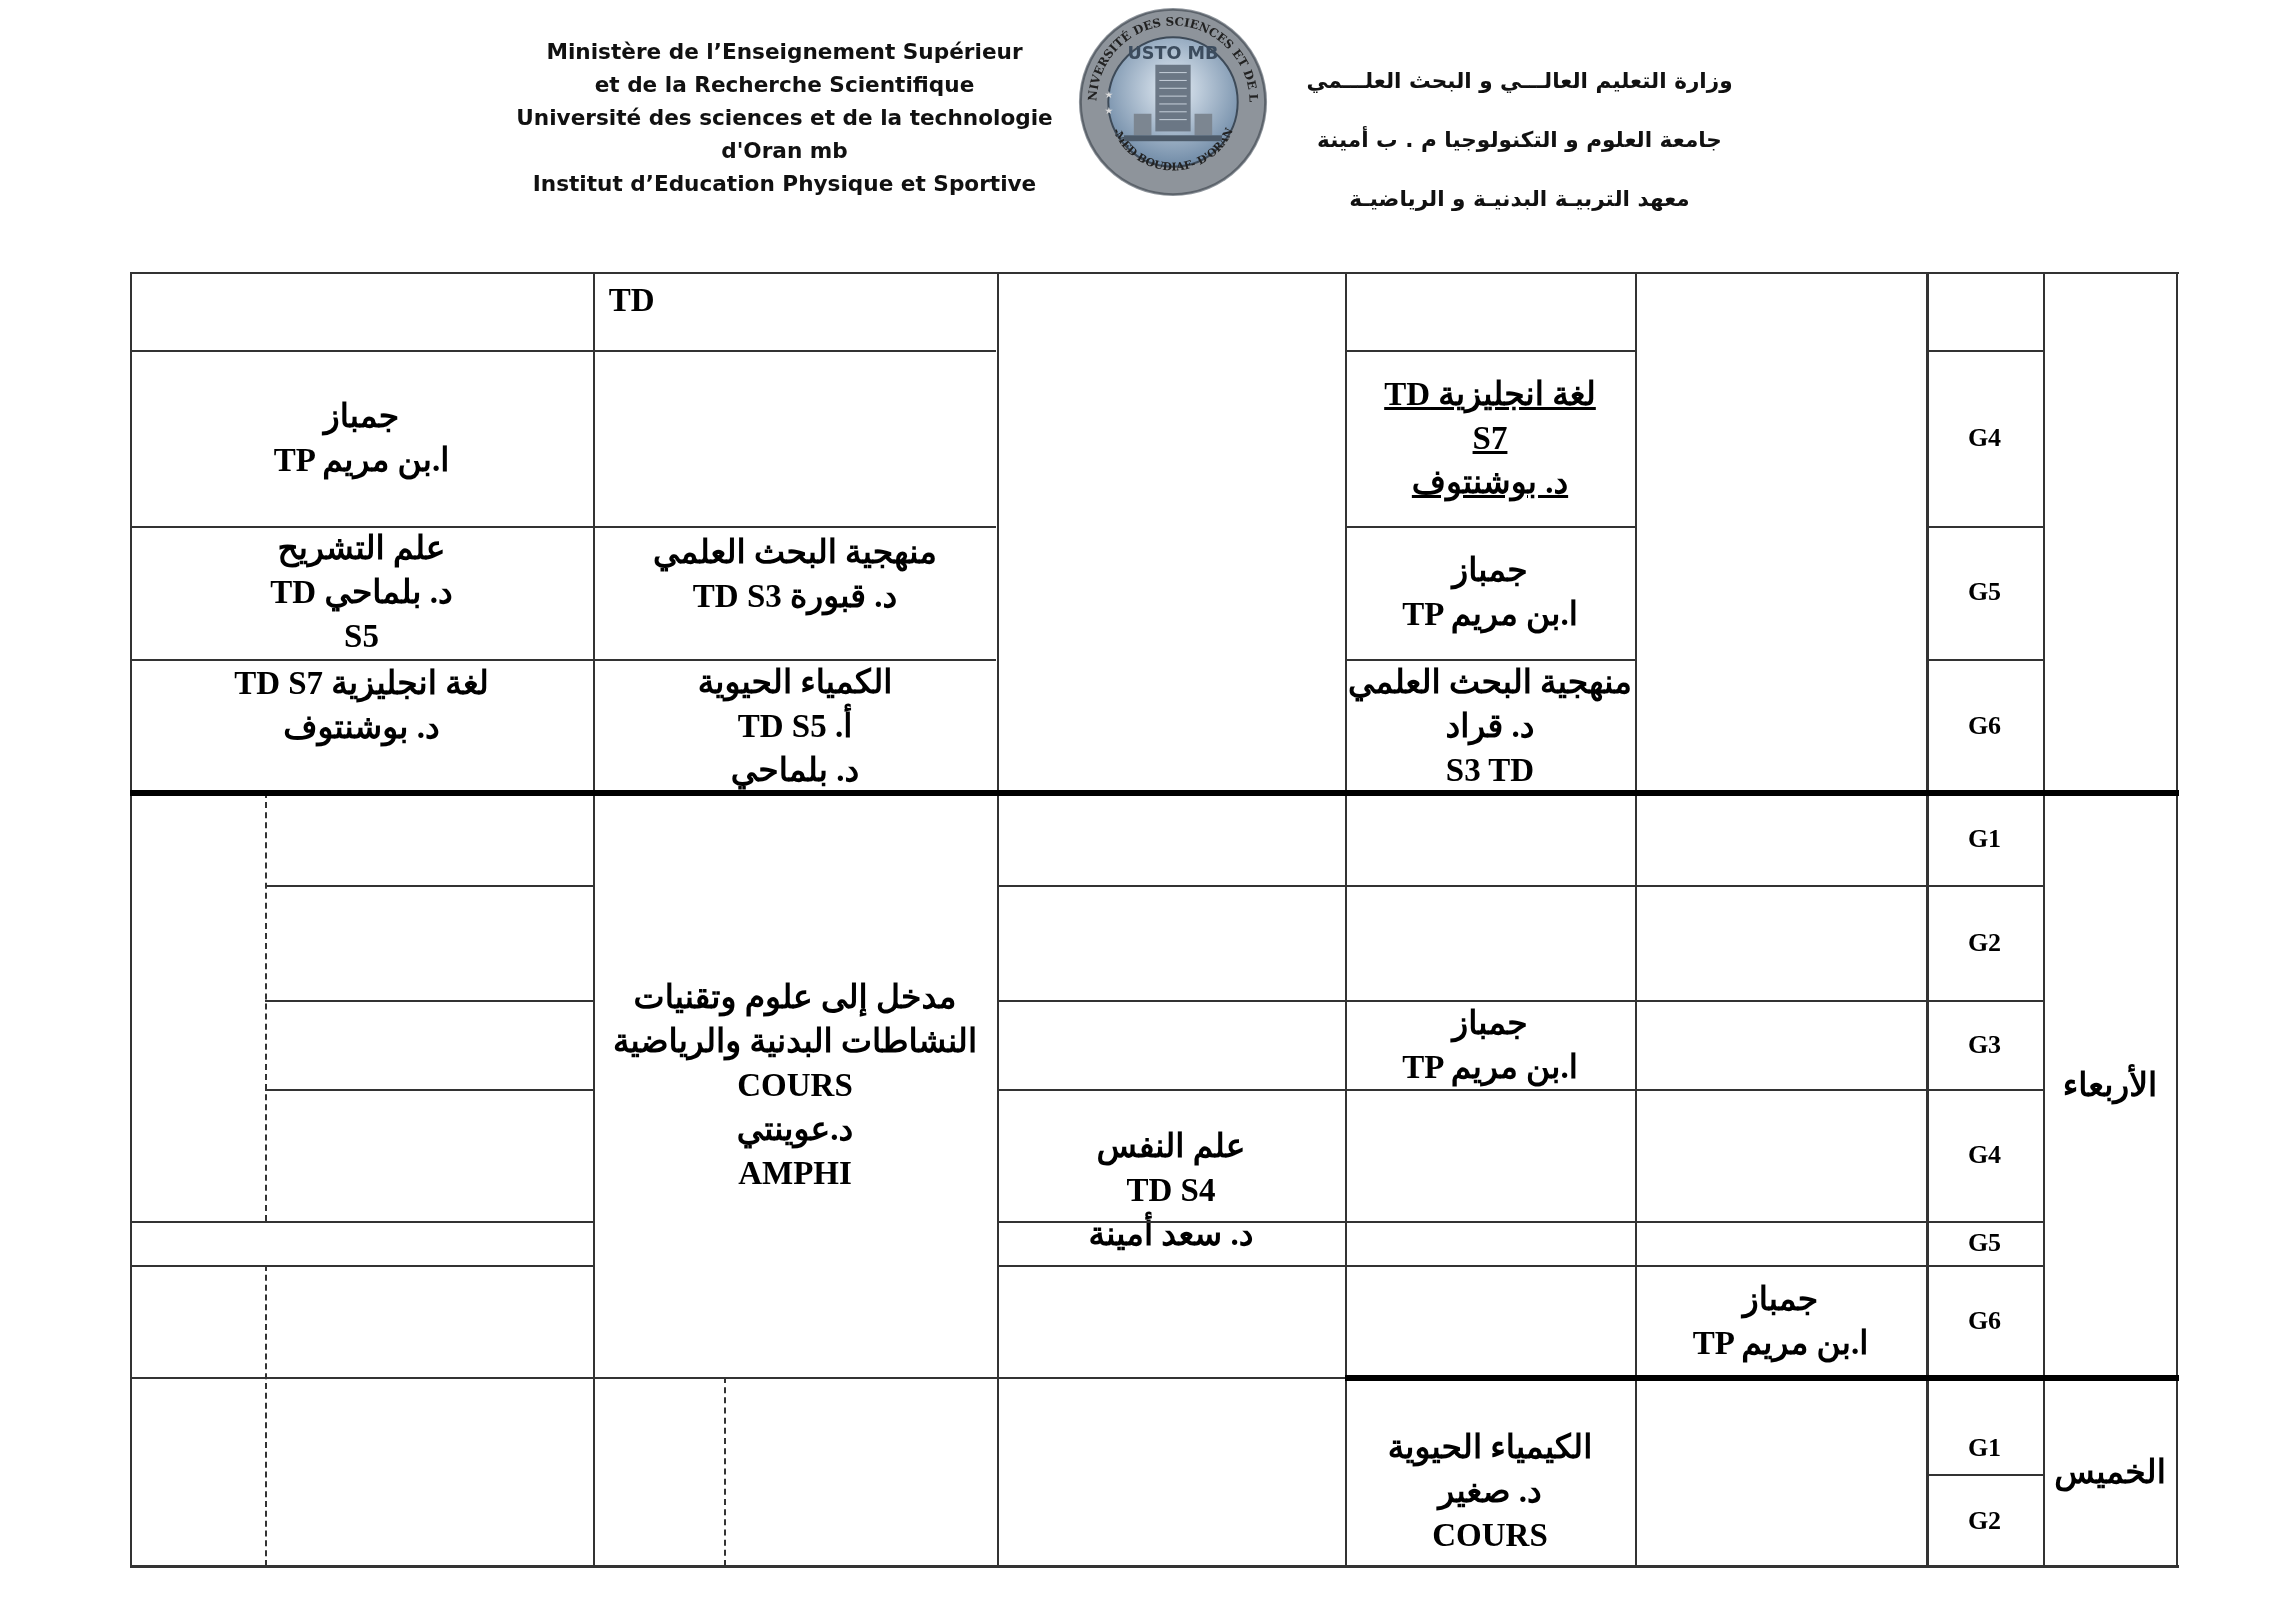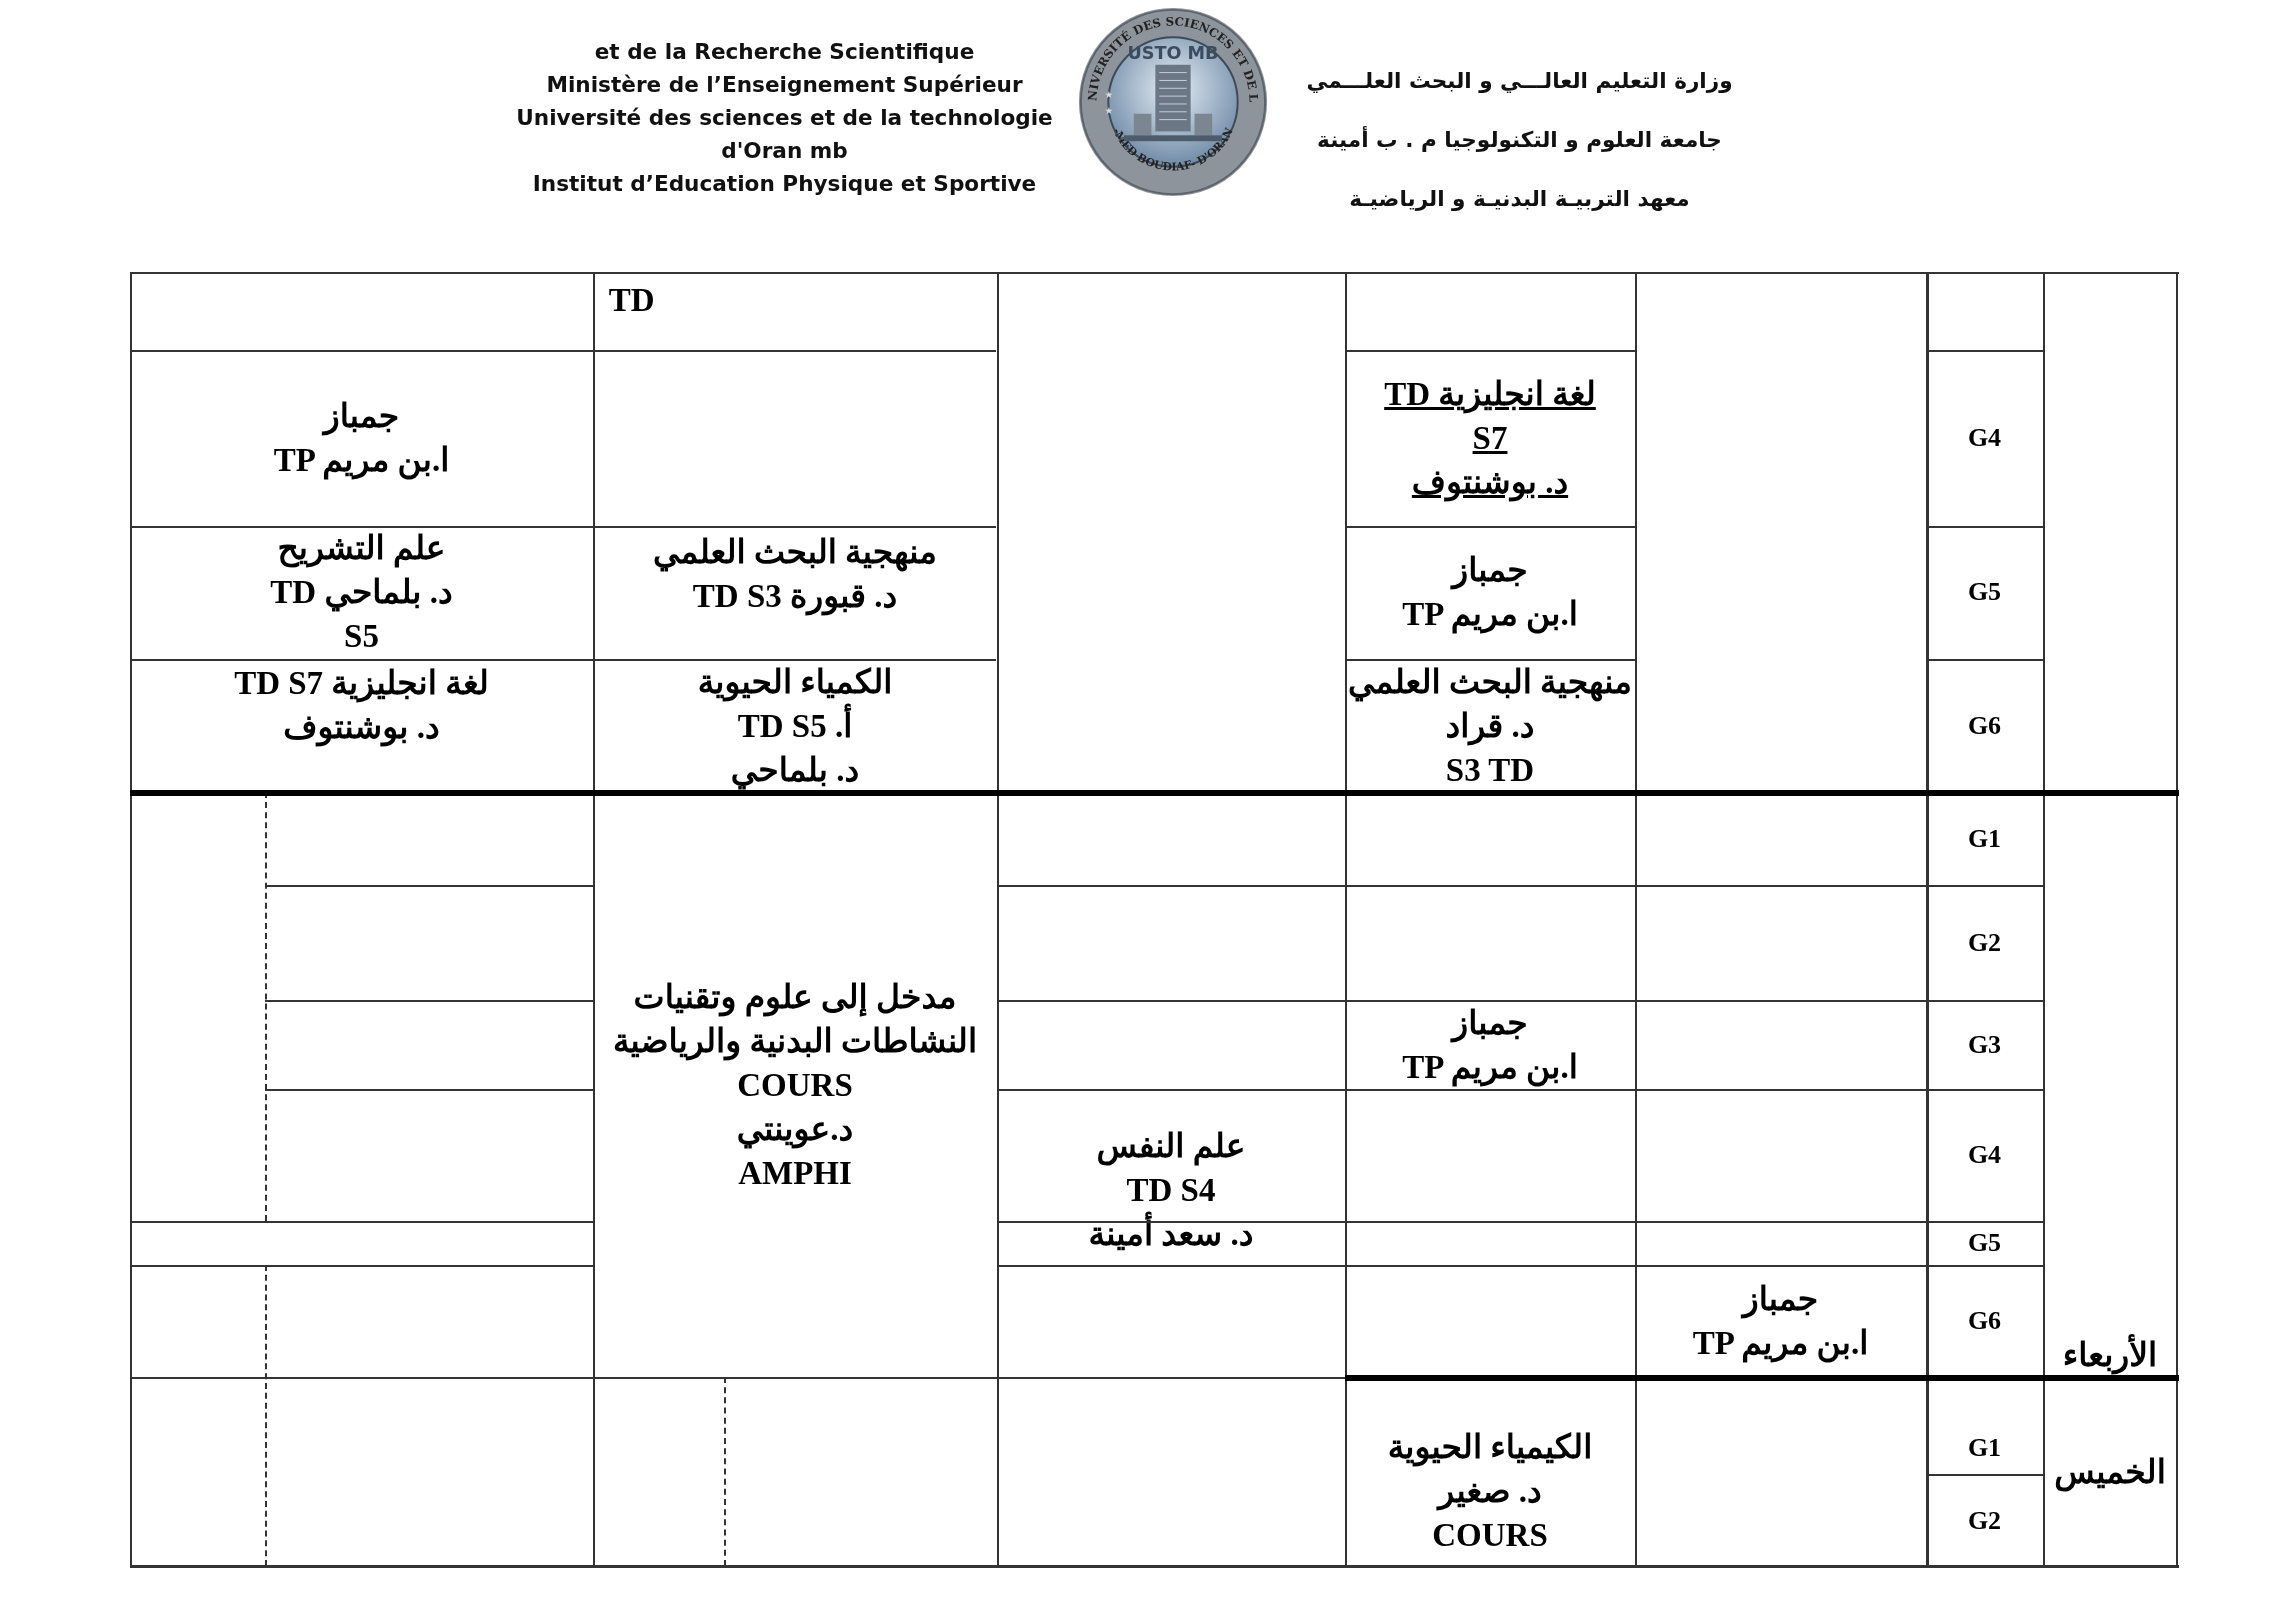--- a/index.html
+++ b/index.html
@@ -17,22 +17,22 @@
   .grp { font-size: 26px; }
   .day { font-size: 33px; }
   .line { position: absolute; background: #333; }
   .thick { background: #000; }
   .dash { position: absolute; width: 0; border-left: 2px dashed #333; }
 </style>
 </head>
 <body>
 
 <div class="hdr-fr">
+  <div>Ministère de l’Enseignement Supérieur</div>
   <div>et de la Recherche Scientifique</div>
-  <div>Ministère de l’Enseignement Supérieur</div>
   <div>Université des sciences et de la technologie</div>
   <div>d'Oran  mb</div>
   <div>Institut d’Education Physique et Sportive</div>
 </div>
 
 <svg class="logo" viewBox="0 0 200 200">
   <defs>
     <radialGradient id="ig" cx="50%" cy="40%" r="60%">
       <stop offset="0%" stop-color="#e6eef6"></stop>
       <stop offset="100%" stop-color="#6f8aa6"></stop>
@@ -158,21 +158,21 @@
   </div>
   <div class="cell grp" style="left:1926px;top:1089px;width:117px;height:132px;">
     <span>G4</span>
   </div>
   <div class="cell grp" style="left:1926px;top:1221px;width:117px;height:44px;">
     <span>G5</span>
   </div>
   <div class="cell grp" style="left:1926px;top:1265px;width:117px;height:112px;">
     <span>G6</span>
   </div>
-  <div class="cell day" style="left:2043px;top:792px;width:134px;height:585px;align-items:flex-end;">
+  <div class="cell day" style="left:2043px;top:792px;width:134px;height:585px;">
     <span class="txt">الأربعاء</span>
   </div>
 
   <div class="cell" style="left:1345px;top:1377px;width:290px;height:189px;padding-top:39px;">
     <span class="txt">الكيمياء الحيوية
 د. صغير
 COURS</span>
   </div>
   <div class="cell grp" style="left:1926px;top:1421px;width:117px;height:54px;">
     <span>G1</span>

